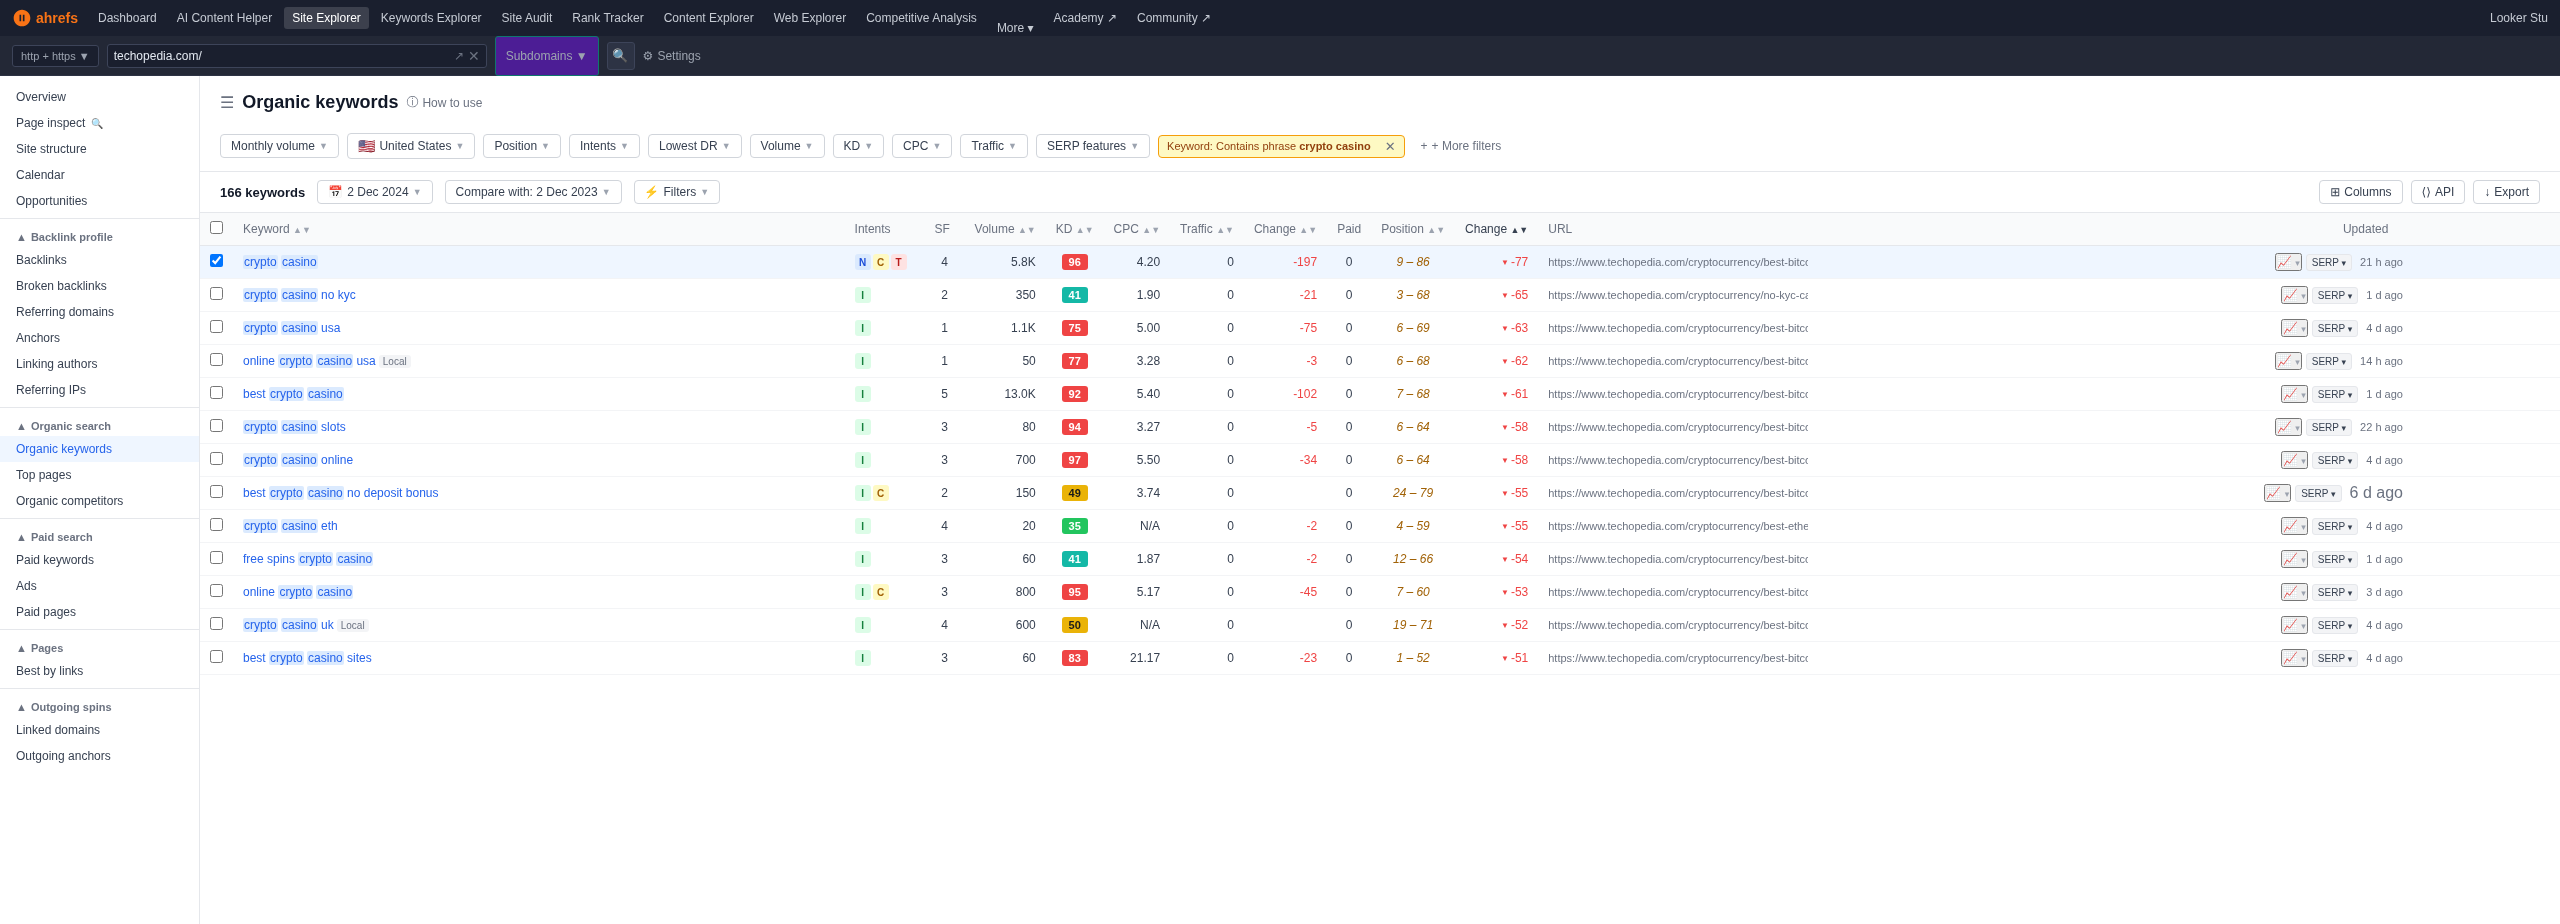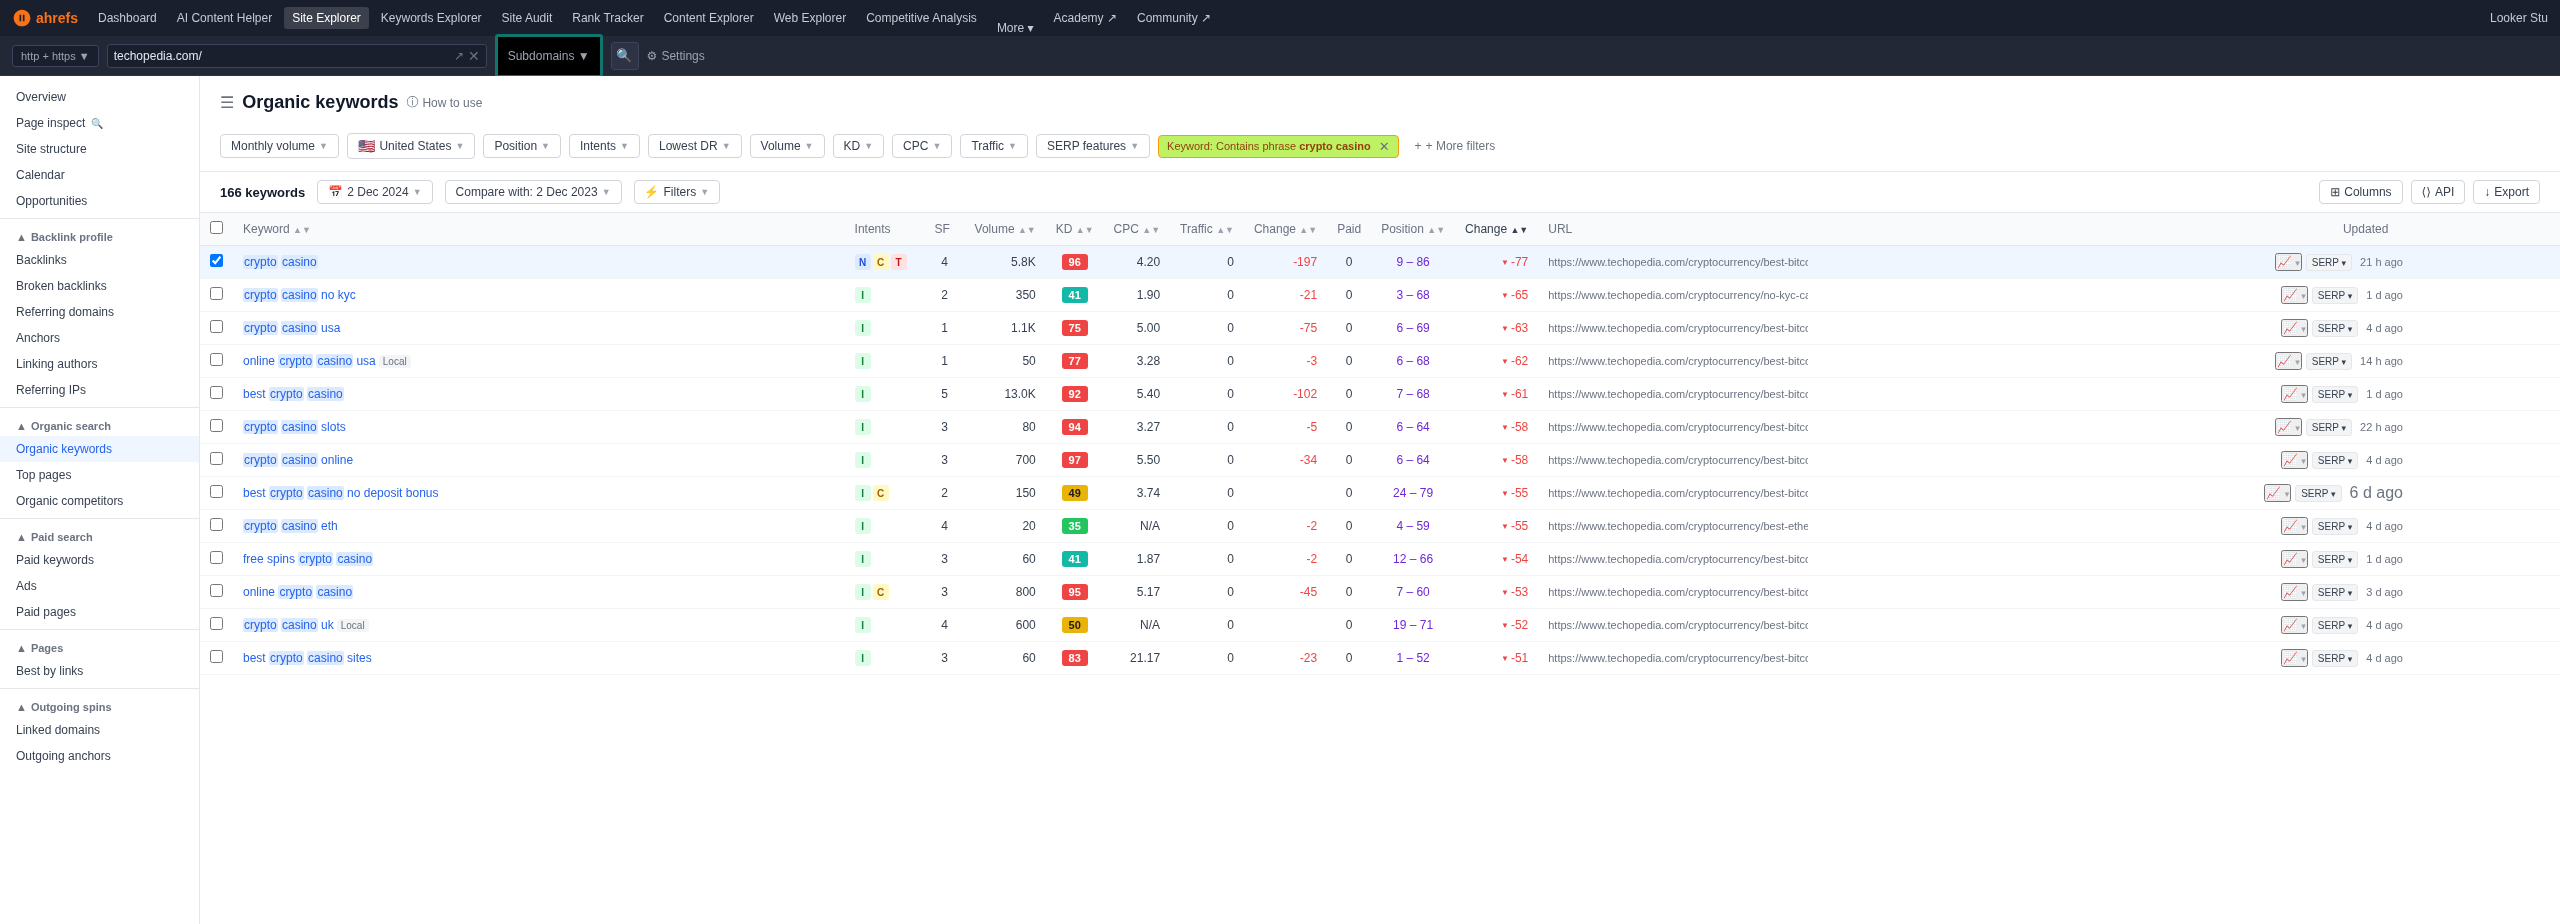--- a/index.html
+++ b/index.html
@@ -16,21 +16,21 @@
     .spacer { flex: 1; }
     .nav-right { color: #c5cad3; font-size: 12px; display: flex; align-items: center; gap: 4px; }
 
     
     .url-bar { background: #232836; display: flex; align-items: center; height: 40px; padding: 0 12px; gap: 8px; border-bottom: 1px solid #2d3344; }
     .url-prefix { background: #1a1f2e; color: #9ca3af; font-size: 11px; padding: 4px 8px; border-radius: 3px; border: 1px solid #3d4459; cursor: pointer; display: flex; align-items: center; gap: 4px; }
     .url-input-wrap { flex: 1; max-width: 380px; background: #1a1f2e; border: 1px solid #3d4459; border-radius: 3px; display: flex; align-items: center; padding: 0 6px; gap: 4px; }
     .url-input { background: transparent; border: none; color: #e2e8f0; font-size: 12px; outline: none; flex: 1; padding: 4px 0; }
     .url-icon { color: #6b7280; cursor: pointer; font-size: 12px; }
     .url-btn { background: transparent; border: none; color: #6b7280; cursor: pointer; font-size: 14px; }
-    .subdomains-btn { background: #000000; color: #9ca3af; border: 3px solid #0f766e; border-radius: 3px; padding: 12px 10px; font-size: 12px; cursor: pointer; display: flex; align-items: center; gap: 4px; }
+    .subdomains-btn { background: #4c1d95; color: #9ca3af; border: 1px solid #0f766e; border-radius: 3px; padding: 12px 10px; font-size: 12px; cursor: pointer; display: flex; align-items: center; gap: 4px; }
     .search-btn { background: #2d3344; border: 1px solid #3d4459; border-radius: 3px; width: 28px; height: 28px; display: flex; align-items: center; justify-content: center; cursor: pointer; color: #9ca3af; font-size: 13px; }
     .settings-btn { background: transparent; border: none; color: #9ca3af; cursor: pointer; font-size: 12px; display: flex; align-items: center; gap: 4px; }
 
     
     .layout { display: flex; height: calc(100vh - 76px); }
 
     
     .sidebar { width: 200px; min-width: 200px; background: #fff; border-right: 1px solid #e5e7eb; overflow-y: auto; padding: 8px 0; }
     .sidebar-item { padding: 6px 16px; cursor: pointer; color: #374151; font-size: 12px; display: flex; align-items: center; gap: 6px; border-radius: 0; }
     .sidebar-item.active { background: #eff6ff; color: #2563eb; font-weight: 500; }
@@ -42,21 +42,21 @@
     .main-header { padding: 16px 20px 8px; border-bottom: 1px solid #e5e7eb; }
     .main-title-row { display: flex; align-items: center; gap: 8px; margin-bottom: 12px; }
     .main-title { font-size: 18px; font-weight: 600; color: #111827; }
     .hamburger-icon { cursor: pointer; color: #6b7280; font-size: 16px; }
     .how-to-use { color: #6b7280; font-size: 12px; display: flex; align-items: center; gap: 4px; cursor: pointer; }
 
     
     .filters-row { display: flex; align-items: center; gap: 8px; flex-wrap: wrap; padding: 8px 0 4px; }
     .filter-btn { background: #fff; border: 1px solid #d1d5db; border-radius: 4px; padding: 4px 10px; font-size: 12px; cursor: pointer; display: flex; align-items: center; gap: 4px; color: #374151; white-space: nowrap; }
     .filter-btn .flag { font-size: 14px; }
-    .filter-tag { background: #bef264; border: 1px solid #f59e0b; border-radius: 4px; padding: 3px 8px; font-size: 11px; color: #92400e; display: flex; align-items: center; gap: 6px; }
+    .filter-tag { background: #fef9c3; border: 1px solid #f59e0b; border-radius: 4px; padding: 3px 8px; font-size: 11px; color: #92400e; display: flex; align-items: center; gap: 12px; }
     .filter-tag-keyword { font-weight: normal; }
     .filter-tag-keyword b { font-weight: 600; }
     .filter-tag-close { cursor: pointer; color: #6b7280; font-size: 13px; margin-left: 2px; }
     .more-filters { color: #6b7280; font-size: 12px; cursor: pointer; display: flex; align-items: center; gap: 4px; padding: 4px 8px; }
 
     
     .results-bar { display: flex; align-items: center; gap: 12px; padding: 8px 20px; border-bottom: 1px solid #e5e7eb; }
     .results-count { font-size: 13px; font-weight: 600; color: #111827; }
     .date-btn { background: #fff; border: 1px solid #d1d5db; border-radius: 4px; padding: 4px 10px; font-size: 12px; cursor: pointer; display: flex; align-items: center; gap: 4px; color: #374151; }
     .compare-btn { background: #fff; border: 1px solid #d1d5db; border-radius: 4px; padding: 4px 10px; font-size: 12px; cursor: pointer; display: flex; align-items: center; gap: 4px; color: #374151; }
@@ -86,21 +86,21 @@
     .local-badge { background: #f3f4f6; color: #6b7280; border-radius: 3px; padding: 1px 4px; font-size: 10px; margin-left: 3px; }
     .sf-cell { width: 40px; text-align: center; color: #374151; }
     .volume-cell { width: 70px; text-align: right; color: #374151; }
     .kd-cell { width: 50px; text-align: center; }
     .kd-badge { display: inline-block; border-radius: 3px; padding: 2px 5px; font-size: 11px; font-weight: 700; color: #fff; min-width: 26px; text-align: center; }
     .cpc-cell { width: 55px; text-align: right; color: #374151; }
     .traffic-cell { width: 55px; text-align: right; color: #374151; }
     .change-cell { width: 65px; text-align: right; }
     .change-negative { color: #ef4444; }
     .paid-cell { width: 40px; text-align: center; color: #374151; }
-    .position-cell { width: 55px; text-align: center; color: #6d28d9; }
+    .position-cell { width: 55px; text-align: center; color: #a16207; font-style: italic; }
     .pos-change-cell { width: 65px; text-align: right; }
     .pos-change-neg { color: #ef4444; display: flex; align-items: center; justify-content: flex-end; gap: 2px; }
     .pos-change-neg::before { content: '▼'; font-size: 8px; }
     .url-cell { max-width: 280px; overflow: hidden; text-overflow: ellipsis; white-space: nowrap; }
     .url-link { color: #6b7280; cursor: pointer; display: flex; align-items: center; gap: 4px; }
     .updated-cell { width: 80px; text-align: right; color: #6b7280; white-space: nowrap; }
     .serp-btn { background: #f3f4f6; border: 1px solid #e5e7eb; border-radius: 3px; padding: 2px 5px; font-size: 10px; cursor: pointer; color: #374151; }
     .chart-btn { color: #9ca3af; cursor: pointer; font-size: 12px; }
     .row-checked { background: #eff6ff !important; }
 

